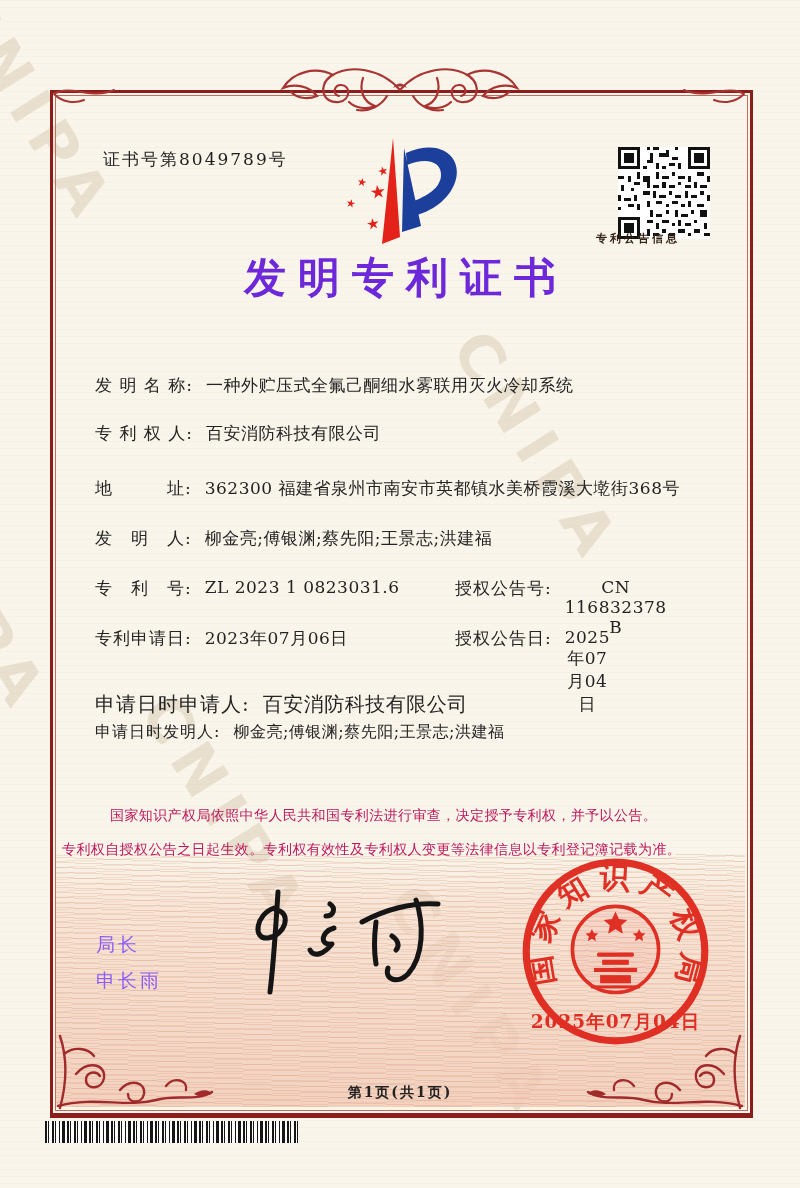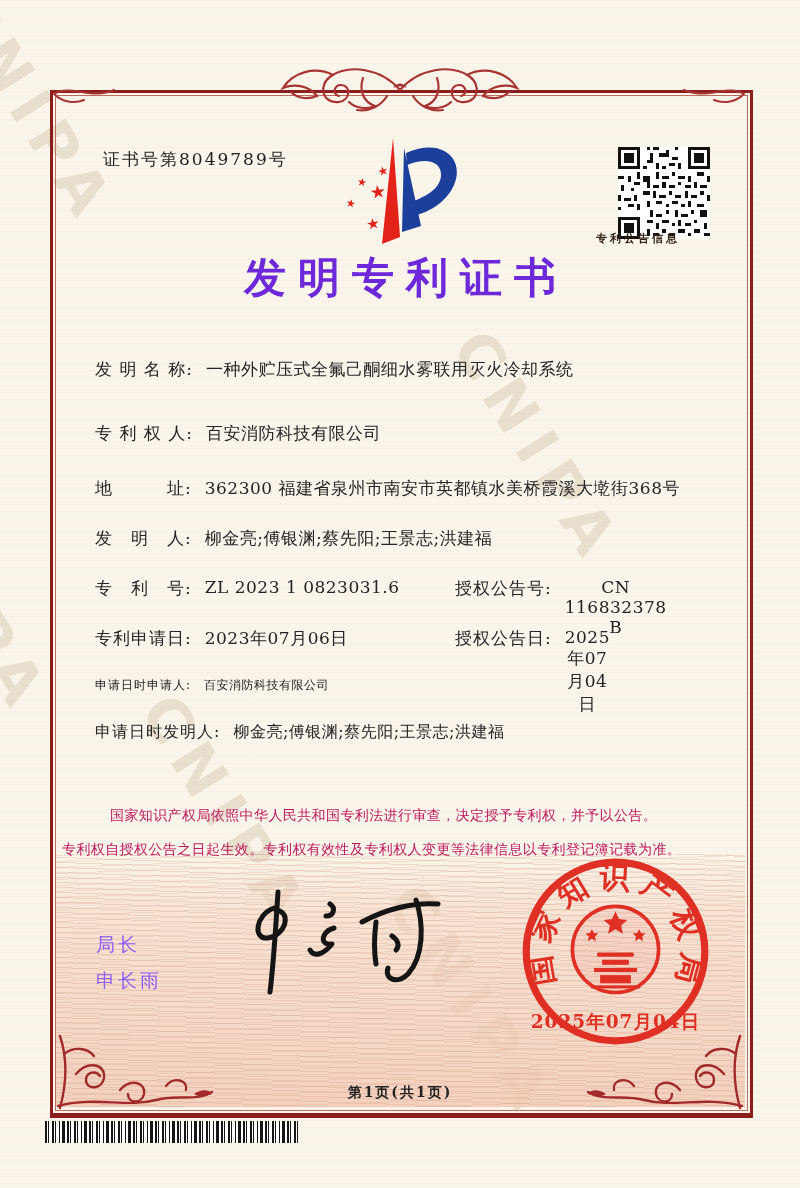--- a/index.html
+++ b/index.html
@@ -39,23 +39,23 @@
     font-size:11px; font-weight:bold; letter-spacing:3px; color:#352317;
   }
   .title {
     position:absolute; left:0; top:250px; width:100%; text-align:center;
     font-size:42px; font-weight:bold; letter-spacing:12px; text-indent:12px; color:#6d28d9;
   }
   .field-row { position:absolute; left:95px; display:flex; font-size:17px; }
   .field-row .lbl { white-space:pre; letter-spacing:1px; }
   .field-row .val { margin-left:13px; letter-spacing:.5px; }
   .pair2 { position:absolute; left:360px; top:0; display:flex;text-align:center; }
-  .r1{top:358px} .r2{top:422px} .r3{top:477px} .r4{top:527px}
+  .r1{top:374px} .r2{top:422px} .r3{top:477px} .r4{top:527px}
   .r5{top:577px} .r6{top:627px}
-  .r7{top:677px; font-size:12px} .r8{top:722px; font-size:16px}
+  .r7{top:691px; font-size:20px} .r8{top:722px; font-size:16px}
   .legal {
     position:absolute; left:62px; top:802px; width:678px;
     font-size:14px; letter-spacing:.4px; line-height:26px; color:#be185d; text-align:justify;
   }
   .legal .l1 { text-indent:48px; margin-bottom:8px; }
   .director-title, .director-name {
     position:absolute; left:96px; font-family:"DejaVu Sans","Liberation Sans",sans-serif;
     font-size:19px; letter-spacing:3px; color:#8b5cf6;
   }
   .director-title { top:932px; }

